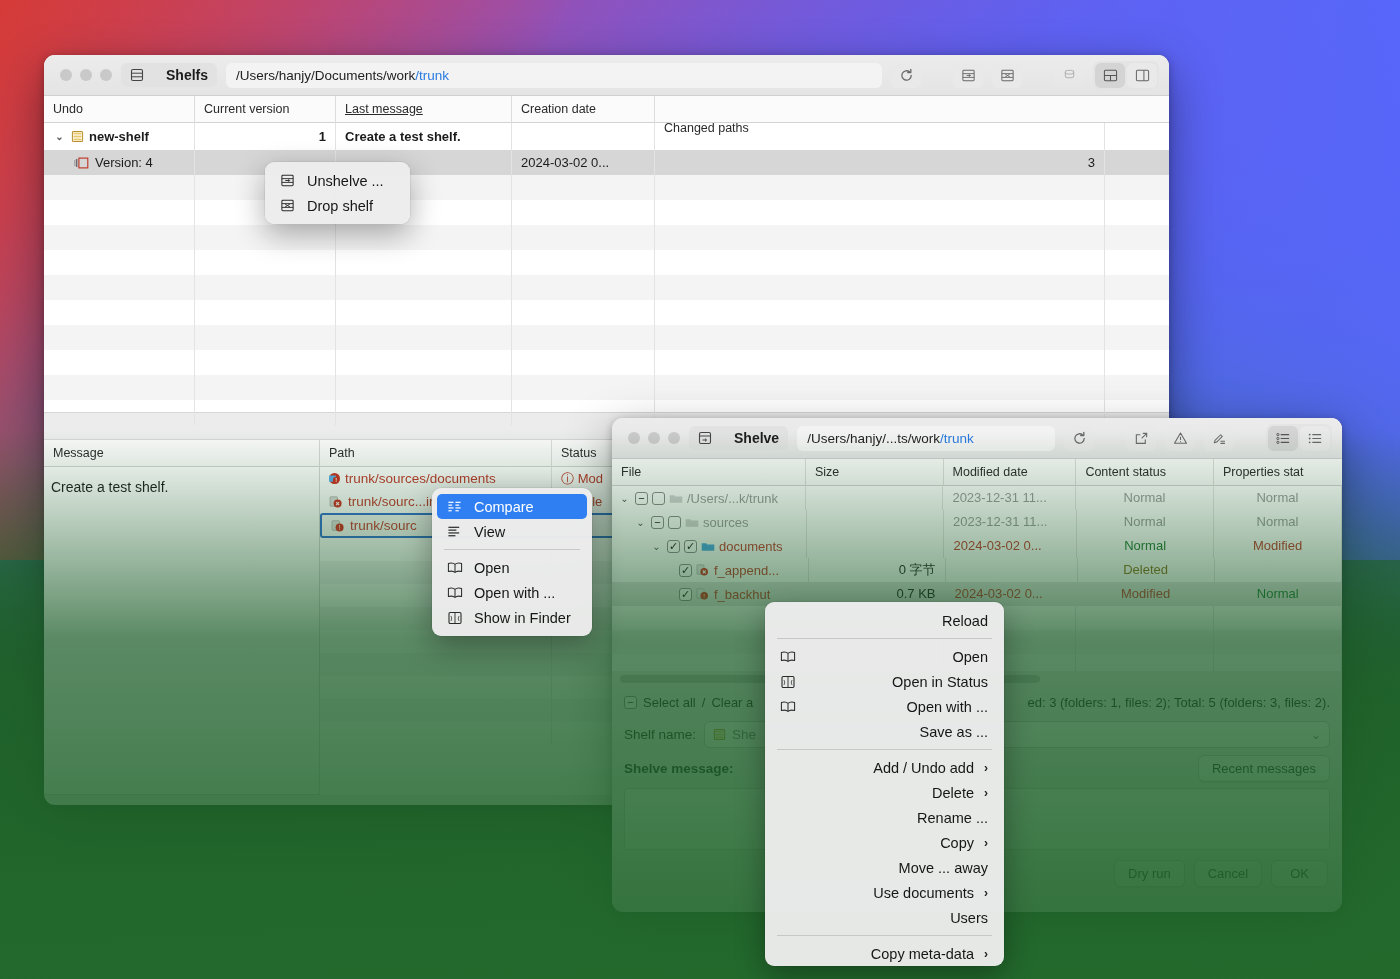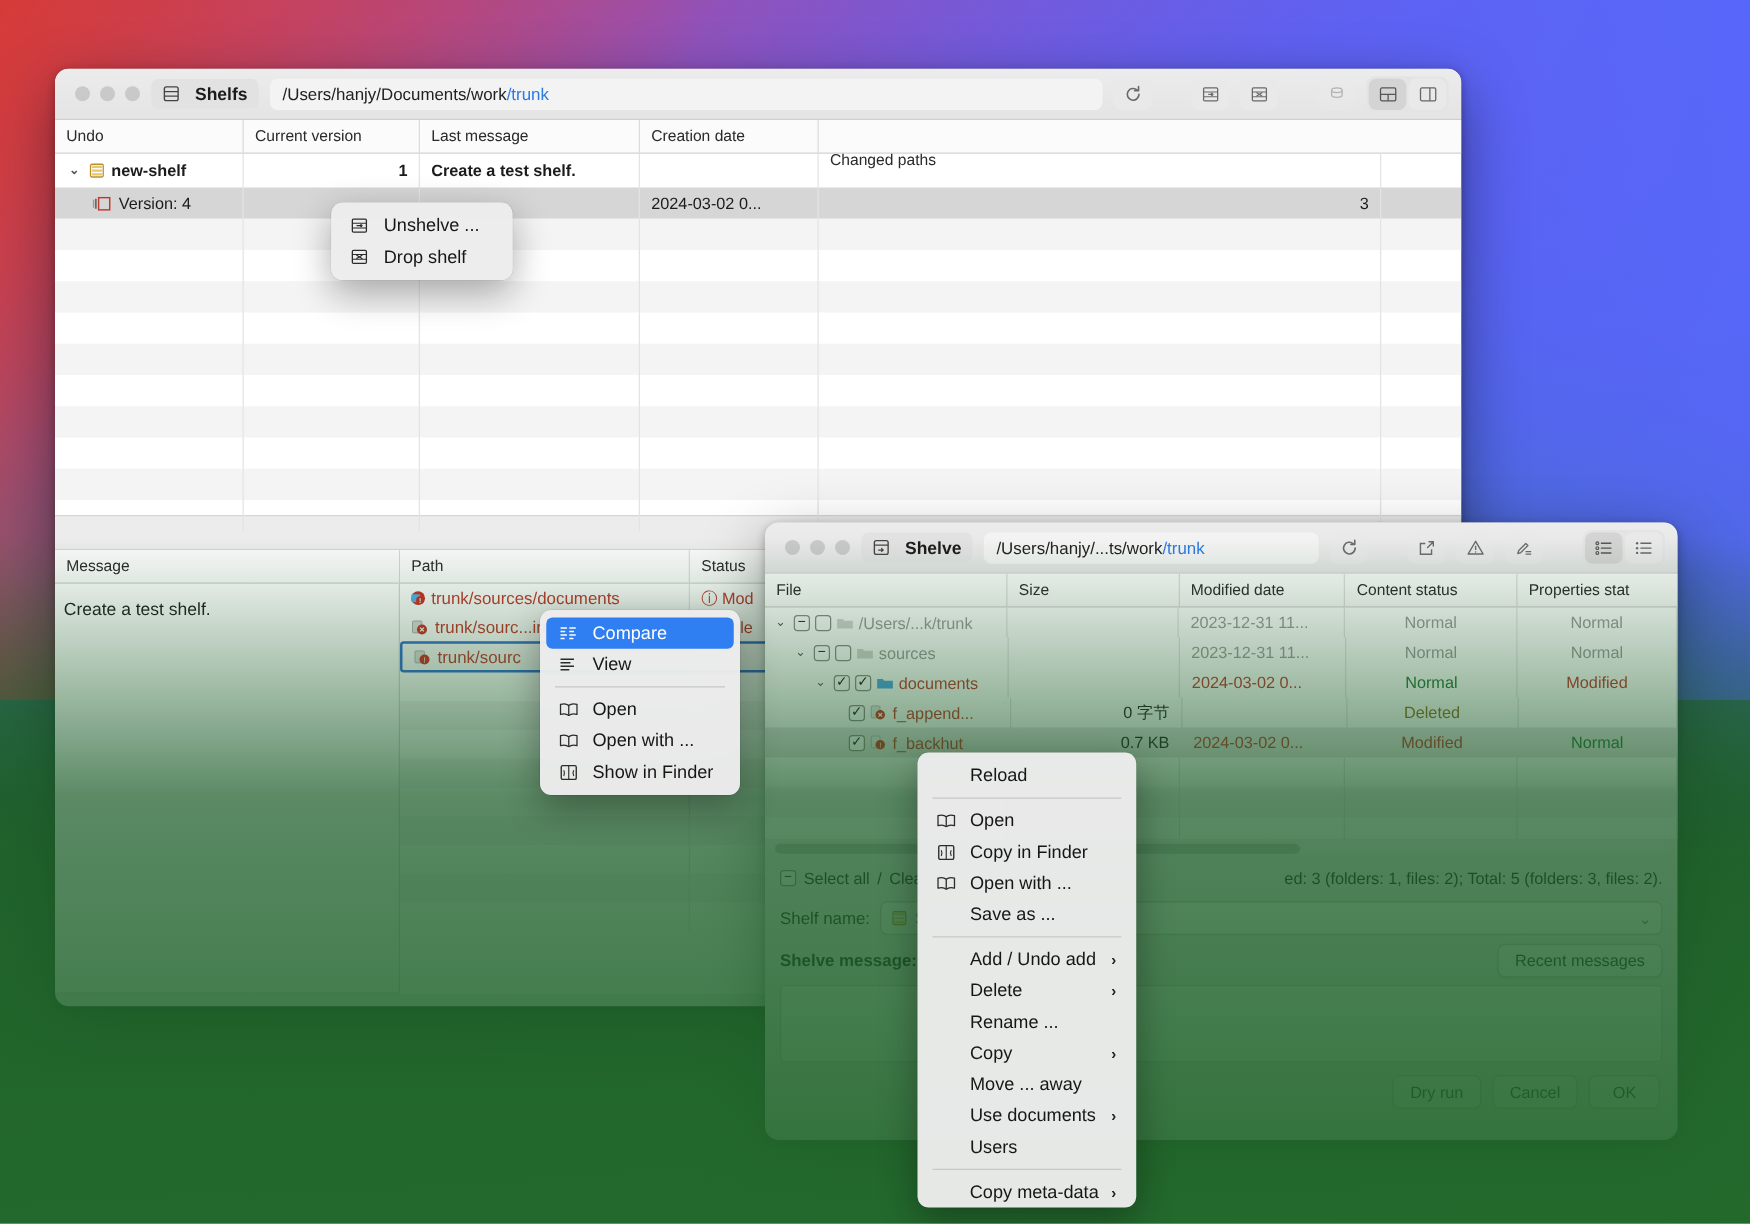--- a/index.html
+++ b/index.html
@@ -57,21 +57,21 @@
     height: 41px;
     background: linear-gradient(180deg,#ececec 0%, #e4e4e4 100%);
     display: flex; align-items: center;
     padding: 0 10px;
     border-bottom: 1px solid #cfcfcf;
     gap: 9px;
   }
   .traffic { display: flex; gap: 8px; align-items: center; padding-left: 6px;}
   .dot { width: 12px; height: 12px; border-radius: 50%; background: #c9c9c9; }
   .titlechip {
-    display:flex; align-items:center; gap:12px;
+    display:flex; align-items:center; gap:22px;
     background:#e2e2e2; border-radius:6px; padding:4px 9px;
     font-weight: bold; font-size: 14px;
   }
   .pathfield {
     flex: 1;
     background: #f3f3f3;
     border-radius: 6px;
     padding: 5px 10px;
     font-size: 13.5px;
     color: #222;
@@ -239,21 +239,21 @@
               <line x1="9.5" y1="2.5" x2="9.5" y2="13.5" stroke="#666" stroke-width="1.1"></line>
             </svg>
         </div>
       </div>
     </div>
 
     <div style="background:#fff; height:316px; position:relative;">
       <div class="thead">
         <div class="th" style="width:151px;">Undo</div>
         <div class="th" style="width:141px;">Current version</div>
-        <div class="th" style="width:176px;">Last message</div>
+        <div class="th" style="width:176px;text-decoration:underline;">Last message</div>
         <div class="th" style="width:143px;">Creation date</div>
         <div class="th" style="width:450px;margin-top:39px;">Changed paths</div>
       </div>
 
       <div class="trow" style="height:27px; font-weight:bold;">
         <div class="td" style="width:151px; display:flex; align-items:center; gap:5px; height:27px;">
           <span class="twisty">⌄</span>
           <span>
             <svg width="13" height="13" viewBox="0 0 14 14">
                 <rect x="1.5" y="1.5" width="11" height="11" rx="1.2" fill="#fff" stroke="#b8902e" stroke-width="1.1"></rect>
@@ -818,21 +818,21 @@
 
     <div style="margin:6px 12px 0 12px; height:62px; background:#fff; border:1px solid #d0d0d0; border-radius:4px;"></div>
 
     <div style="display:flex; align-items:center; justify-content:flex-end; gap:9px; padding:10px 14px 0 14px;">
       <button class="btn">Dry run</button>
       <button class="btn">Cancel</button>
       <button class="btn" style="padding:5px 18px;">OK</button>
     </div>
   </div>
 
-  <div class="ctxmenu" style="left:734px; top:602px; width:175px; padding-bottom:0;">
+  <div class="ctxmenu" style="left:765px; top:602px; width:239px; padding-bottom:0;text-align:right;">
     <div class="mi">
       <span class="micon"></span>
       <span class="mlabel">Reload</span>
     </div>
     <div class="msep"></div>
     <div class="mi">
       <span class="micon">
         <svg width="16" height="13" viewBox="0 0 17 13">
             <path d="M8.5 3.2C7 1.8 4 1.5 1.5 2.2v8.6C4 10.1 7 10.4 8.5 11.8M8.5 3.2C10 1.8 13 1.5 15.5 2.2v8.6C13 10.1 10 10.4 8.5 11.8" fill="none" stroke="#2b2b2b" stroke-width="1.1" stroke-linejoin="round"></path>
             <line x1="8.5" y1="3.2" x2="8.5" y2="11.8" stroke="#2b2b2b" stroke-width="1.1"></line>
@@ -841,21 +841,21 @@
       <span class="mlabel">Open</span>
     </div>
     <div class="mi">
       <span class="micon">
         <svg width="14" height="14" viewBox="0 0 14 14">
             <rect x="1" y="1.5" width="12" height="11" rx="1.2" fill="none" stroke="#2b2b2b" stroke-width="1.1"></rect>
             <line x1="7" y1="1.5" x2="7" y2="12.5" stroke="#2b2b2b" stroke-width="0.9"></line>
             <path d="M3 5.2c.8 1.6.8 3 0 4.6M11 5.2c-.9 1.6-.9 3 0 4.6" fill="none" stroke="#2b2b2b" stroke-width="0.9"></path>
           </svg>
       </span>
-      <span class="mlabel">Copy in Finder</span>
+      <span class="mlabel">Open in Status</span>
     </div>
     <div class="mi">
       <span class="micon">
         <svg width="16" height="13" viewBox="0 0 17 13">
             <path d="M8.5 3.2C7 1.8 4 1.5 1.5 2.2v8.6C4 10.1 7 10.4 8.5 11.8M8.5 3.2C10 1.8 13 1.5 15.5 2.2v8.6C13 10.1 10 10.4 8.5 11.8" fill="none" stroke="#2b2b2b" stroke-width="1.1" stroke-linejoin="round"></path>
             <line x1="8.5" y1="3.2" x2="8.5" y2="11.8" stroke="#2b2b2b" stroke-width="1.1"></line>
           </svg>
       </span>
       <span class="mlabel">Open with ...</span>
     </div>

